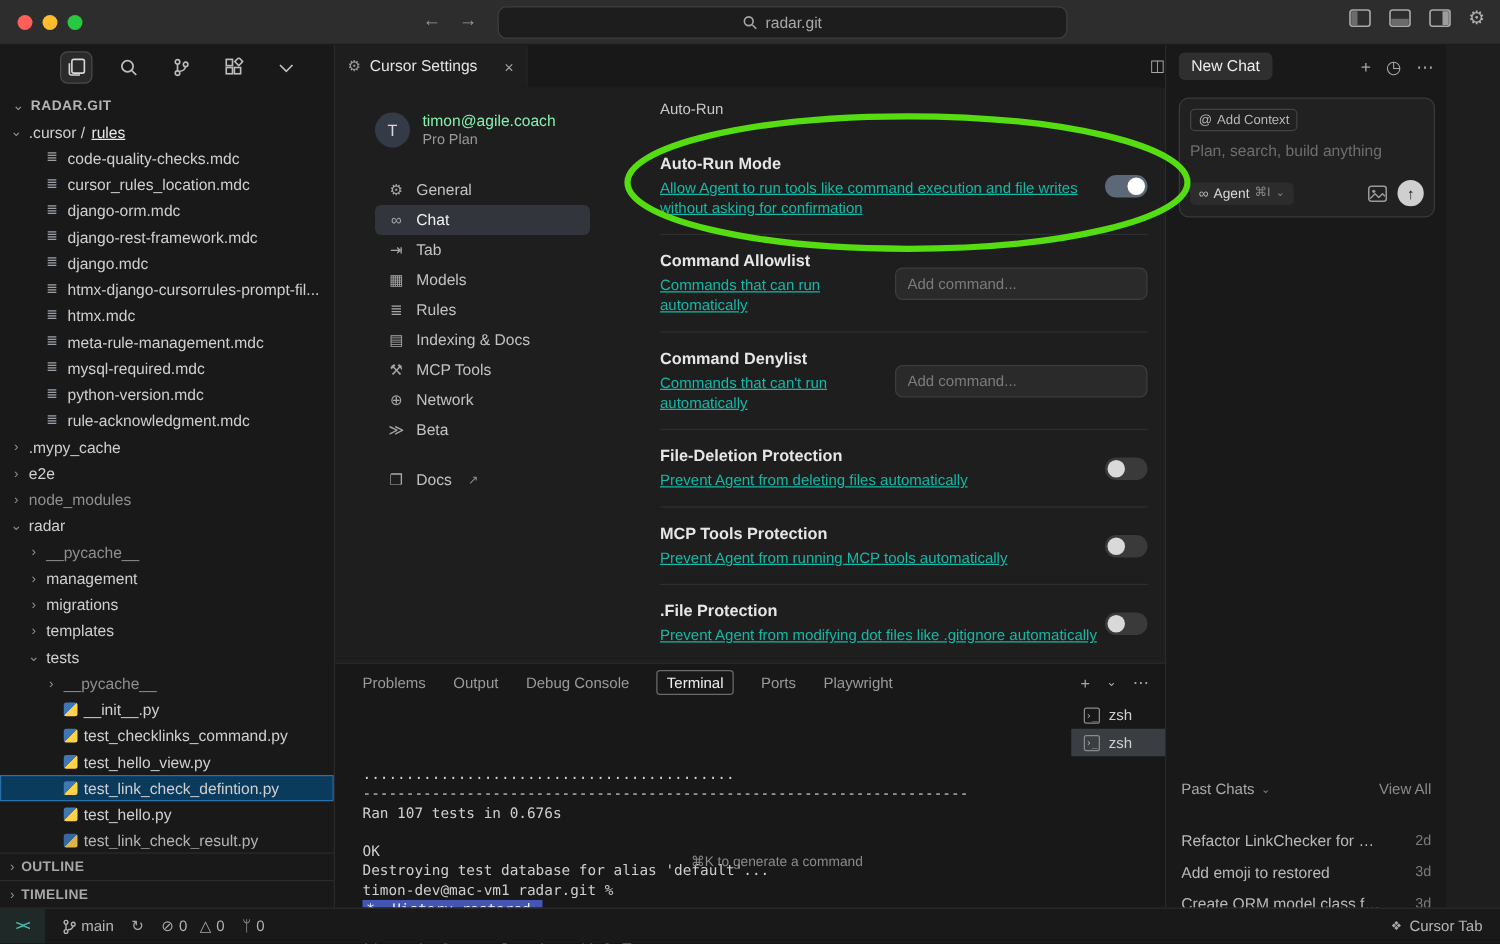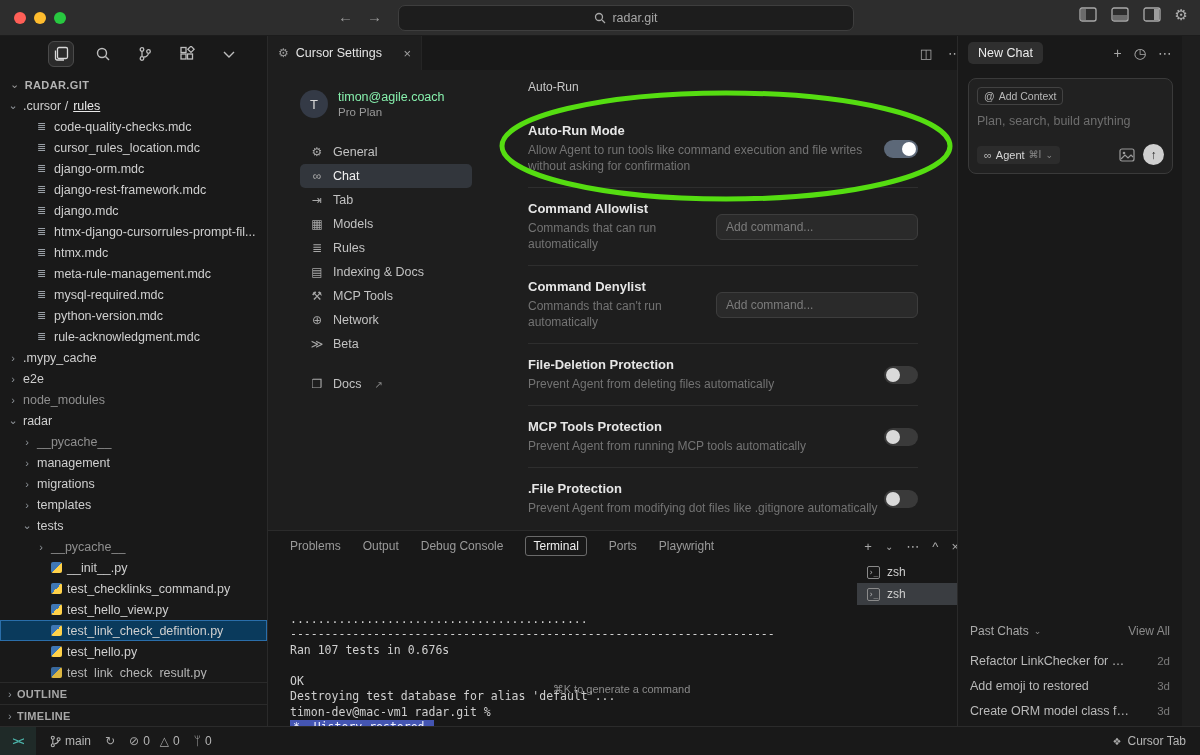--- a/index.html
+++ b/index.html
@@ -61,21 +61,21 @@
   .nav-item.active { background:#32363c; color:#f0f0f0; }
   .nav-item.docs-gap { margin-top:16px; }
   .nav-item .ext { margin-left:4px; color:#8a8a8a; font-size:10px; }
 
   #settings-right { position:absolute; left:260px; top:10px; width:390px; }
   #autorun-label { font-size:12px; color:#c8c8c8; margin-bottom:16px; }
   .set-row { display:flex; align-items:center; justify-content:space-between; padding:13px 0; border-bottom:1px solid #2e2e2e; }
   .set-row:last-child { border-bottom:none; }
   .set-row .stext { max-width:360px; }
   .set-row .stitle { font-size:13px; font-weight:bold; color:#e6e6e6; margin-bottom:4px; }
-  .set-row .sdesc { font-size:12px; color:#737373; line-height:16px; }
+  .set-row .sdesc { font-size:12px; color:#14b8a6; line-height:16px;text-decoration:underline; }
   .set-row.row-input .sdesc { max-width:172px; }
   .set-row.row-toggle .sdesc { max-width:352px; }
   .toggle { flex:none; width:34px; height:18px; border-radius:9px; background:#3a3a3a; position:relative; cursor:pointer; }
   .toggle::after { content:""; position:absolute; top:2px; left:2px; width:14px; height:14px; border-radius:50%; background:#d9d9d9; }
   .set-row.toggle-on .toggle { background:#5c6878; }
   .set-row.toggle-on .toggle::after { left:18px; background:#ffffff; }
   .set-row .add-input { flex:none; width:202px; height:26px; background:#2a2a2a; border:1px solid #3d3d3d; border-radius:6px; color:#cfcfcf; font-size:12px; padding:0 9px; outline:none; font-family:"Liberation Sans","DejaVu Sans",sans-serif; }
   .set-row .add-input::placeholder { color:#7c7c7c; }
   #settings-scrollbar { position:absolute; right:2px; top:8px; width:5px; height:190px; background:#3f3f3f; border-radius:3px; }
   #annotation-ellipse { position:absolute; left:228px; top:18px; width:460px; height:116px; pointer-events:none; z-index:5; }
@@ -92,36 +92,36 @@
   .thl:not(:empty) { background:#4455b2; color:#eef0ff; padding:0 3px; }
   .tline .tcur { display:none; }
   .tline.cursor .tcur { display:inline-block; width:7px; height:12px; background:#d0d0d0; vertical-align:-2px; }
   #term-shells { position:absolute; right:0; top:0; width:118px; }
   .shell-row { display:flex; align-items:center; gap:7px; height:22px; padding-left:10px; font-size:12px; color:#cfcfcf; }
   .shell-row .shic { width:13px; height:13px; border:1px solid #8a8a8a; border-radius:2px; font-size:8px; line-height:11px; text-align:center; color:#b8b8b8; font-family:"DejaVu Sans Mono",monospace; }
   .shell-row.selected { background:#3a3d41; }
   #term-hint { position:absolute; left:0; bottom:5px; width:100%; text-align:center; font-size:11px; color:#8a8a8a; }
 
   
-  #chat { position:absolute; left:957px; top:36px; width:225px; height:690px; background:#191919; border-left:1px solid #2a2a2a; }
+  #chat { position:absolute; left:932px; top:36px; width:225px; height:690px; background:#191919; border-left:1px solid #2a2a2a; }
   #chat-header { height:34px; display:flex; align-items:center; padding:0 10px; }
   #new-chat-tab { background:#2f2f2f; border-radius:5px; padding:4px 10px; font-size:12.5px; color:#ececec; }
   #chat-header-actions { margin-left:auto; display:flex; gap:12px; color:#a8a8a8; font-size:14px; align-items:center; }
   #chat-input-card { position:absolute; left:10px; top:42px; width:205px; height:96px; background:#212121; border:1px solid #3a3a3a; border-radius:8px; padding:8px; }
   #add-context-chip { display:inline-flex; align-items:center; gap:4px; border:1px solid #424242; border-radius:4px; padding:2px 6px; font-size:10.5px; color:#b8b8b8; }
   #chat-placeholder { margin-top:9px; font-size:12.5px; color:#6e6e6e; }
   #chat-input-bottom { position:absolute; left:8px; right:8px; bottom:8px; display:flex; align-items:center; }
   #agent-pill { display:inline-flex; align-items:center; gap:4px; background:#2c2c2c; border-radius:4px; padding:3px 7px; font-size:11px; color:#d8d8d8; }
   #agent-pill .inf { color:#b8b8b8; }
   #agent-pill .kbd { color:#8a8a8a; font-size:10px; }
   #agent-pill .dd { color:#8a8a8a; font-size:9px; }
   #chat-input-bottom .right { margin-left:auto; display:flex; gap:8px; align-items:center; }
   #send-btn { width:21px; height:21px; border-radius:50%; background:#cfcfcf; color:#1a1a1a; display:flex; align-items:center; justify-content:center; font-size:12px; font-weight:bold; }
   #past-chats { position:absolute; left:12px; right:12px; top:588px; }
-  #past-chats-header { display:flex; align-items:center; font-size:12px; color:#a8a8a8; margin-bottom:16px; }
+  #past-chats-header { display:flex; align-items:center; font-size:12px; color:#a8a8a8; margin-bottom:28px; }
   #past-chats-header .chev { margin-left:5px; font-size:9px; color:#8a8a8a; }
   #view-all { margin-left:auto; color:#8a8a8a; }
   .pc-row { display:flex; align-items:center; margin-bottom:11px; font-size:12.5px; }
   .pc-title { color:#b9b9b9; white-space:nowrap; overflow:hidden; text-overflow:ellipsis; max-width:162px; }
   .pc-time { margin-left:auto; color:#7a7a7a; font-size:11.5px; }
 
   
   #statusbar { position:absolute; left:0; top:726px; width:1200px; height:29px; background:#191919; border-top:1px solid #2b2b2b; display:flex; align-items:center; font-size:12px; color:#b5b5b5; }
   #remote-ind { width:36px; height:100%; display:flex; align-items:center; justify-content:center; color:#4db6ac; font-weight:bold; font-size:11px; letter-spacing:-1px; background:#1f2a28; }
   .sb-item { display:flex; align-items:center; gap:4px; margin-left:14px; }

